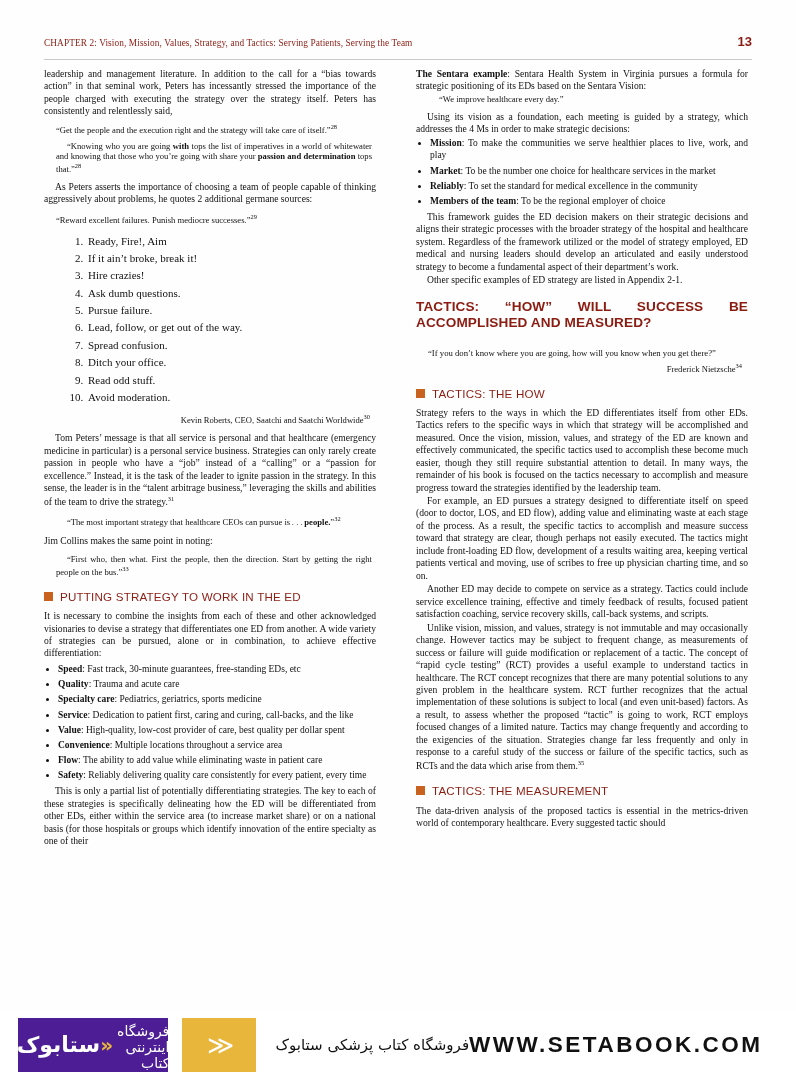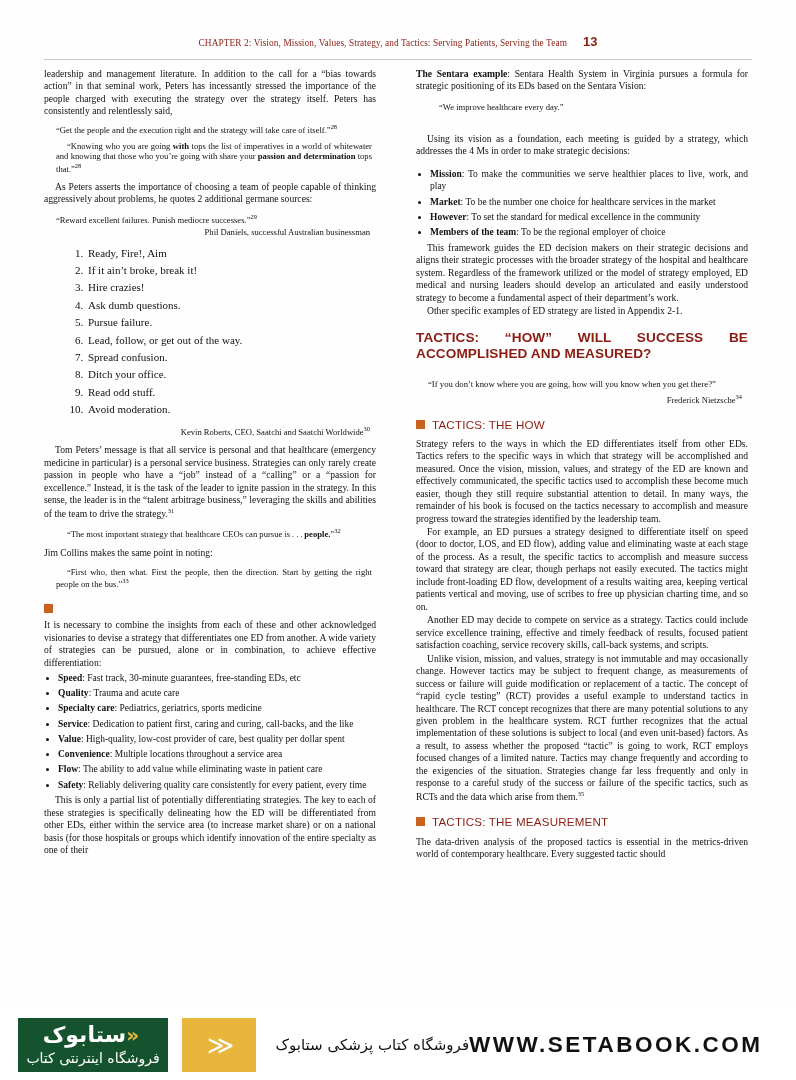--- a/index.html
+++ b/index.html
@@ -17,21 +17,21 @@
     position: absolute;
     left: 0; top: 0;
     width: 796px;
     height: 1010px;
     background: #fefefe;
     padding: 34px 44px 0 44px;
   }
   .header {
     display: flex;
     align-items: baseline;
-    justify-content: center;
+    justify-content: space-between;
     border-bottom: 0px;
     padding-bottom: 4px;
     margin-bottom: 6px;
   }
   .header-title {
     font-size: 9.3px;
     color: #8a1c12;
     font-family: "Liberation Serif", serif;
     letter-spacing: 0.1px;
     text-align: right;
@@ -131,23 +131,23 @@
     left: 0; top: 1010px;
     width: 796px; height: 70px;
     background: #ffffff;
     display: flex;
     align-items: center;
     padding: 0 18px;
     gap: 14px;
   }
   .logo-blue {
     width: 150px; height: 54px;
-    background: #14532d;
-    display: flex;
-    flex-direction: column;
+    background: #4c1d95;
+    display: flex;
+    flex-direction: row;
     align-items: center;
     justify-content: center;
     color: #fff;
     position: relative;
   }
   .logo-blue .fa-main {
     font-family: "DejaVu Sans", sans-serif;
     font-size: 22px;
     font-weight: bold;
     line-height: 1;
@@ -220,21 +220,20 @@
 
       <div class="quote" style="text-indent:11px;">
         <span>“Knowing who you are going </span><span class="b">with</span><span> tops the list of imperatives in a world of whitewater and knowing that those who you’re going with share your </span><span class="b">passion and determination</span><span> tops that.”</span><span class="sup">28</span>
       </div>
 
       <p class="ind body" style="margin-top:6px;">As Peters asserts the importance of choosing a team of people capable of thinking aggressively about problems, he quotes 2 additional germane sources:</p>
 
       <div class="quote" style="margin-top:7px;margin-bottom:1px;">
         <span>“Reward excellent failures. Punish mediocre successes.”</span><span class="sup">29</span>
       </div>
-      <div class="attrib">Phil Daniels, successful Australian businessman</div>
 
       <ol class="numlist">
         <li>Ready, Fire!, Aim</li>
         <li>If it ain’t broke, break it!</li>
         <li>Hire crazies!</li>
         <li>Ask dumb questions.</li>
         <li>Pursue failure.</li>
         <li>Lead, follow, or get out of the way.</li>
         <li>Spread confusion.</li>
         <li>Ditch your office.</li>
@@ -253,20 +252,21 @@
       </div>
 
       <p class="body" style="margin-top:7px;">Jim Collins makes the same point in noting:</p>
 
       <div class="quote" style="text-indent:11px;margin-top:7px;">
         <span>“First who, then what. First the people, then the direction. Start by getting the right people on the bus.”</span><span class="sup">33</span>
       </div>
 
       <div class="section-head">
         <div class="sq"></div>
+        <div class="section-head-text">PUTTING STRATEGY TO WORK IN THE ED</div>
       </div>
 
       <p class="body">It is necessary to combine the insights from each of these and other acknowledged visionaries to devise a strategy that differentiates one ED from another. A wide variety of strategies can be pursued, alone or in combination, to achieve effective differentiation:</p>
 
       <ul class="bullets">
         <li><span class="b">Speed</span><span>: Fast track, 30-minute guarantees, free-standing EDs, etc</span></li>
         <li><span class="b">Quality</span><span>: Trauma and acute care</span></li>
         <li><span class="b">Specialty care</span><span>: Pediatrics, geriatrics, sports medicine</span></li>
         <li><span class="b">Service</span><span>: Dedication to patient first, caring and curing, call-backs, and the like</span></li>
         <li><span class="b">Value</span><span>: High-quality, low-cost provider of care, best quality per dollar spent</span></li>
@@ -275,28 +275,28 @@
         <li><span class="b">Safety</span><span>: Reliably delivering quality care consistently for every patient, every time</span></li>
       </ul>
 
       <p class="ind body">This is only a partial list of potentially differentiating strategies. The key to each of these strategies is specifically delineating how the ED will be differentiated from other EDs, either within the service area (to increase market share) or on a national basis (for those hospitals or groups which identify innovation of the entire specialty as one of their</p>
     </div>
 
     <div class="col">
 
       <p class="body"><span class="b">The Sentara example</span><span>: Sentara Health System in Virginia pursues a formula for strategic positioning of its EDs based on the Sentara Vision:</span></p>
 
-      <div class="quote" style="text-indent:11px;margin-top:9px;">“We improve healthcare every day.”</div>
-
-      <p class="ind body" style="margin-top:20px;">Using its vision as a foundation, each meeting is guided by a strategy, which addresses the 4 Ms in order to make strategic decisions:</p>
-
-      <ul class="bullets" style="margin-top:10px;">
+      <div class="quote" style="text-indent:11px;margin-top:1px;">“We improve healthcare every day.”</div>
+
+      <p class="ind body" style="margin-top:6px;">Using its vision as a foundation, each meeting is guided by a strategy, which addresses the 4 Ms in order to make strategic decisions:</p>
+
+      <ul class="bullets" style="margin-top:1px;">
         <li><span class="b">Mission</span><span>: To make the communities we serve healthier places to live, work, and play</span></li>
         <li><span class="b">Market</span><span>: To be the number one choice for healthcare services in the market</span></li>
-        <li><span class="b">However</span><span>: To set the standard for medical excellence in the community</span></li>
+        <li><span class="b">Reliably</span><span>: To set the standard for medical excellence in the community</span></li>
         <li><span class="b">Members of the team</span><span>: To be the regional employer of choice</span></li>
       </ul>
 
       <p class="ind body" style="margin-top:3px;">This framework guides the ED decision makers on their strategic decisions and aligns their strategic processes with the broader strategy of the hospital and healthcare system. Regardless of the framework utilized or the model of strategy employed, ED medical and nursing leaders should develop an articulated and easily understood strategy to become a fundamental aspect of their department’s work.</p>
       <p class="ind body">Other specific examples of ED strategy are listed in Appendix 2-1.</p>
 
       <div class="big-head">TACTICS: “HOW” WILL SUCCESS BE ACCOMPLISHED AND MEASURED?</div>
 
       <div class="pullquote">“If you don’t know where you are going, how will you know when you get there?”</div>
       <div class="attrib">

